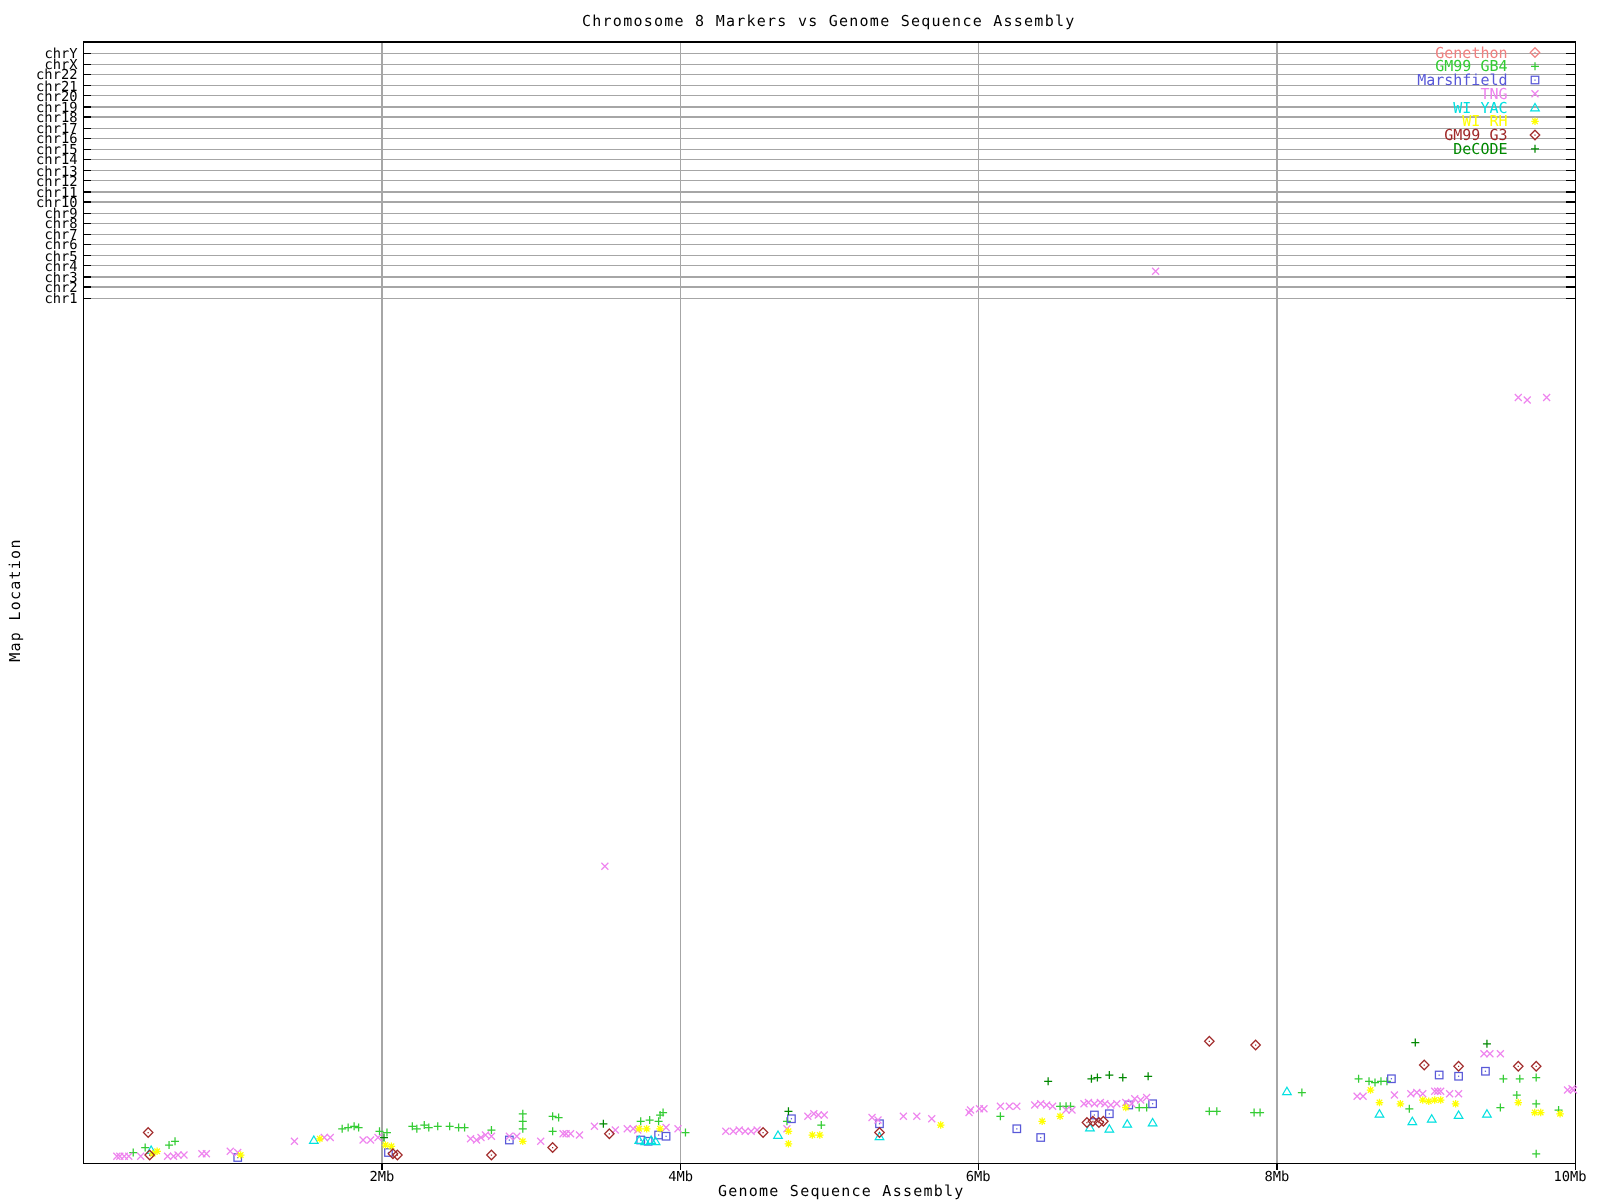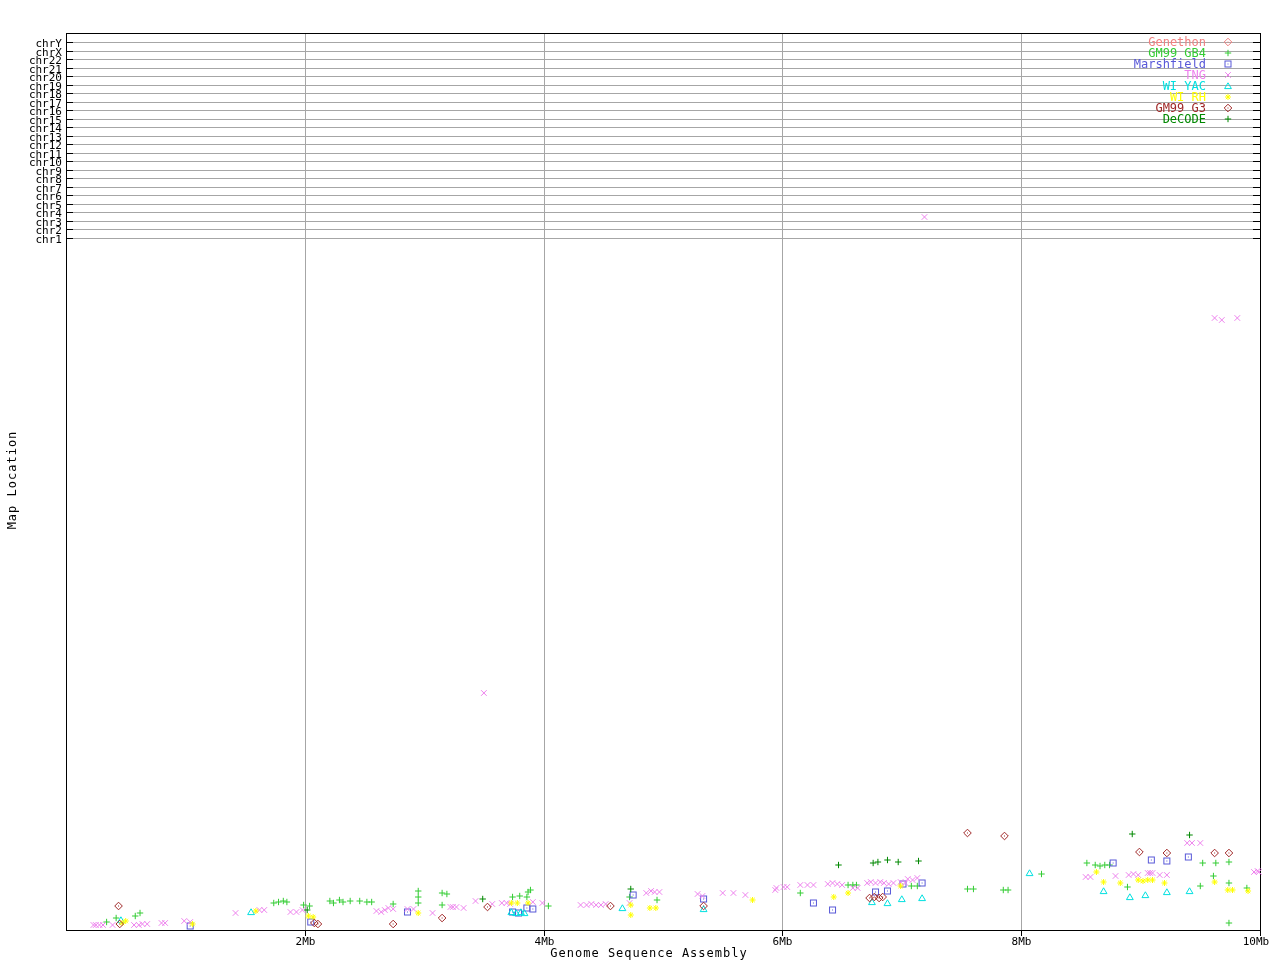--- a/index.html
+++ b/index.html
@@ -5,21 +5,21 @@
   html,body{margin:0;padding:0;background:#ffffff;}
   .canvas{
     position:relative;width:1280px;height:960px;background:#ffffff;overflow:hidden;
     font-family:"DejaVu Sans Mono", monospace;color:#000;
   }
   .title{
     position:absolute;top:10px;left:663px;transform:translateX(-50%);
     font-size:12px;letter-spacing:1px;white-space:nowrap;
   }
   .xlabel{
-    position:absolute;top:946px;left:649px;transform:translateX(-50%);
+    position:absolute;top:946px;left:673px;transform:translateX(-50%);
     font-size:12px;letter-spacing:1px;white-space:nowrap;
   }
   .ylabel{
     position:absolute;top:480px;left:12px;transform:translate(-50%,-50%) rotate(-90deg);
     font-size:12px;letter-spacing:1px;white-space:nowrap;
   }
   svg{position:absolute;top:0;left:0;}
   svg text{font-family:"DejaVu Sans Mono", monospace;}
 </style>
 </head>
@@ -952,15 +952,16 @@
       </g>
       <text x="1206" y="112" text-anchor="end" font-size="12" fill="#a02828">GM99 G3</text>
       <g stroke="#a02828" fill="none" stroke-width="1">
         <path d="M1228,104.2 L1231.8,108 L1228,111.8 L1224.2,108 Z M1227.5,108 H1228.5"></path>
       </g>
       <text x="1206" y="123" text-anchor="end" font-size="12" fill="#008800">DeCODE</text>
       <g stroke="#008800" fill="none" stroke-width="1">
         <path d="M1224.8,119 H1231.2 M1228,115.8 V122.2"></path>
       </g>
     </svg>
+  <div class="title">Chromosome 8 Markers vs Genome Sequence Assembly</div>
   <div class="ylabel">Map Location</div>
   <div class="xlabel">Genome Sequence Assembly</div>
 </div>
 
 </body></html>

